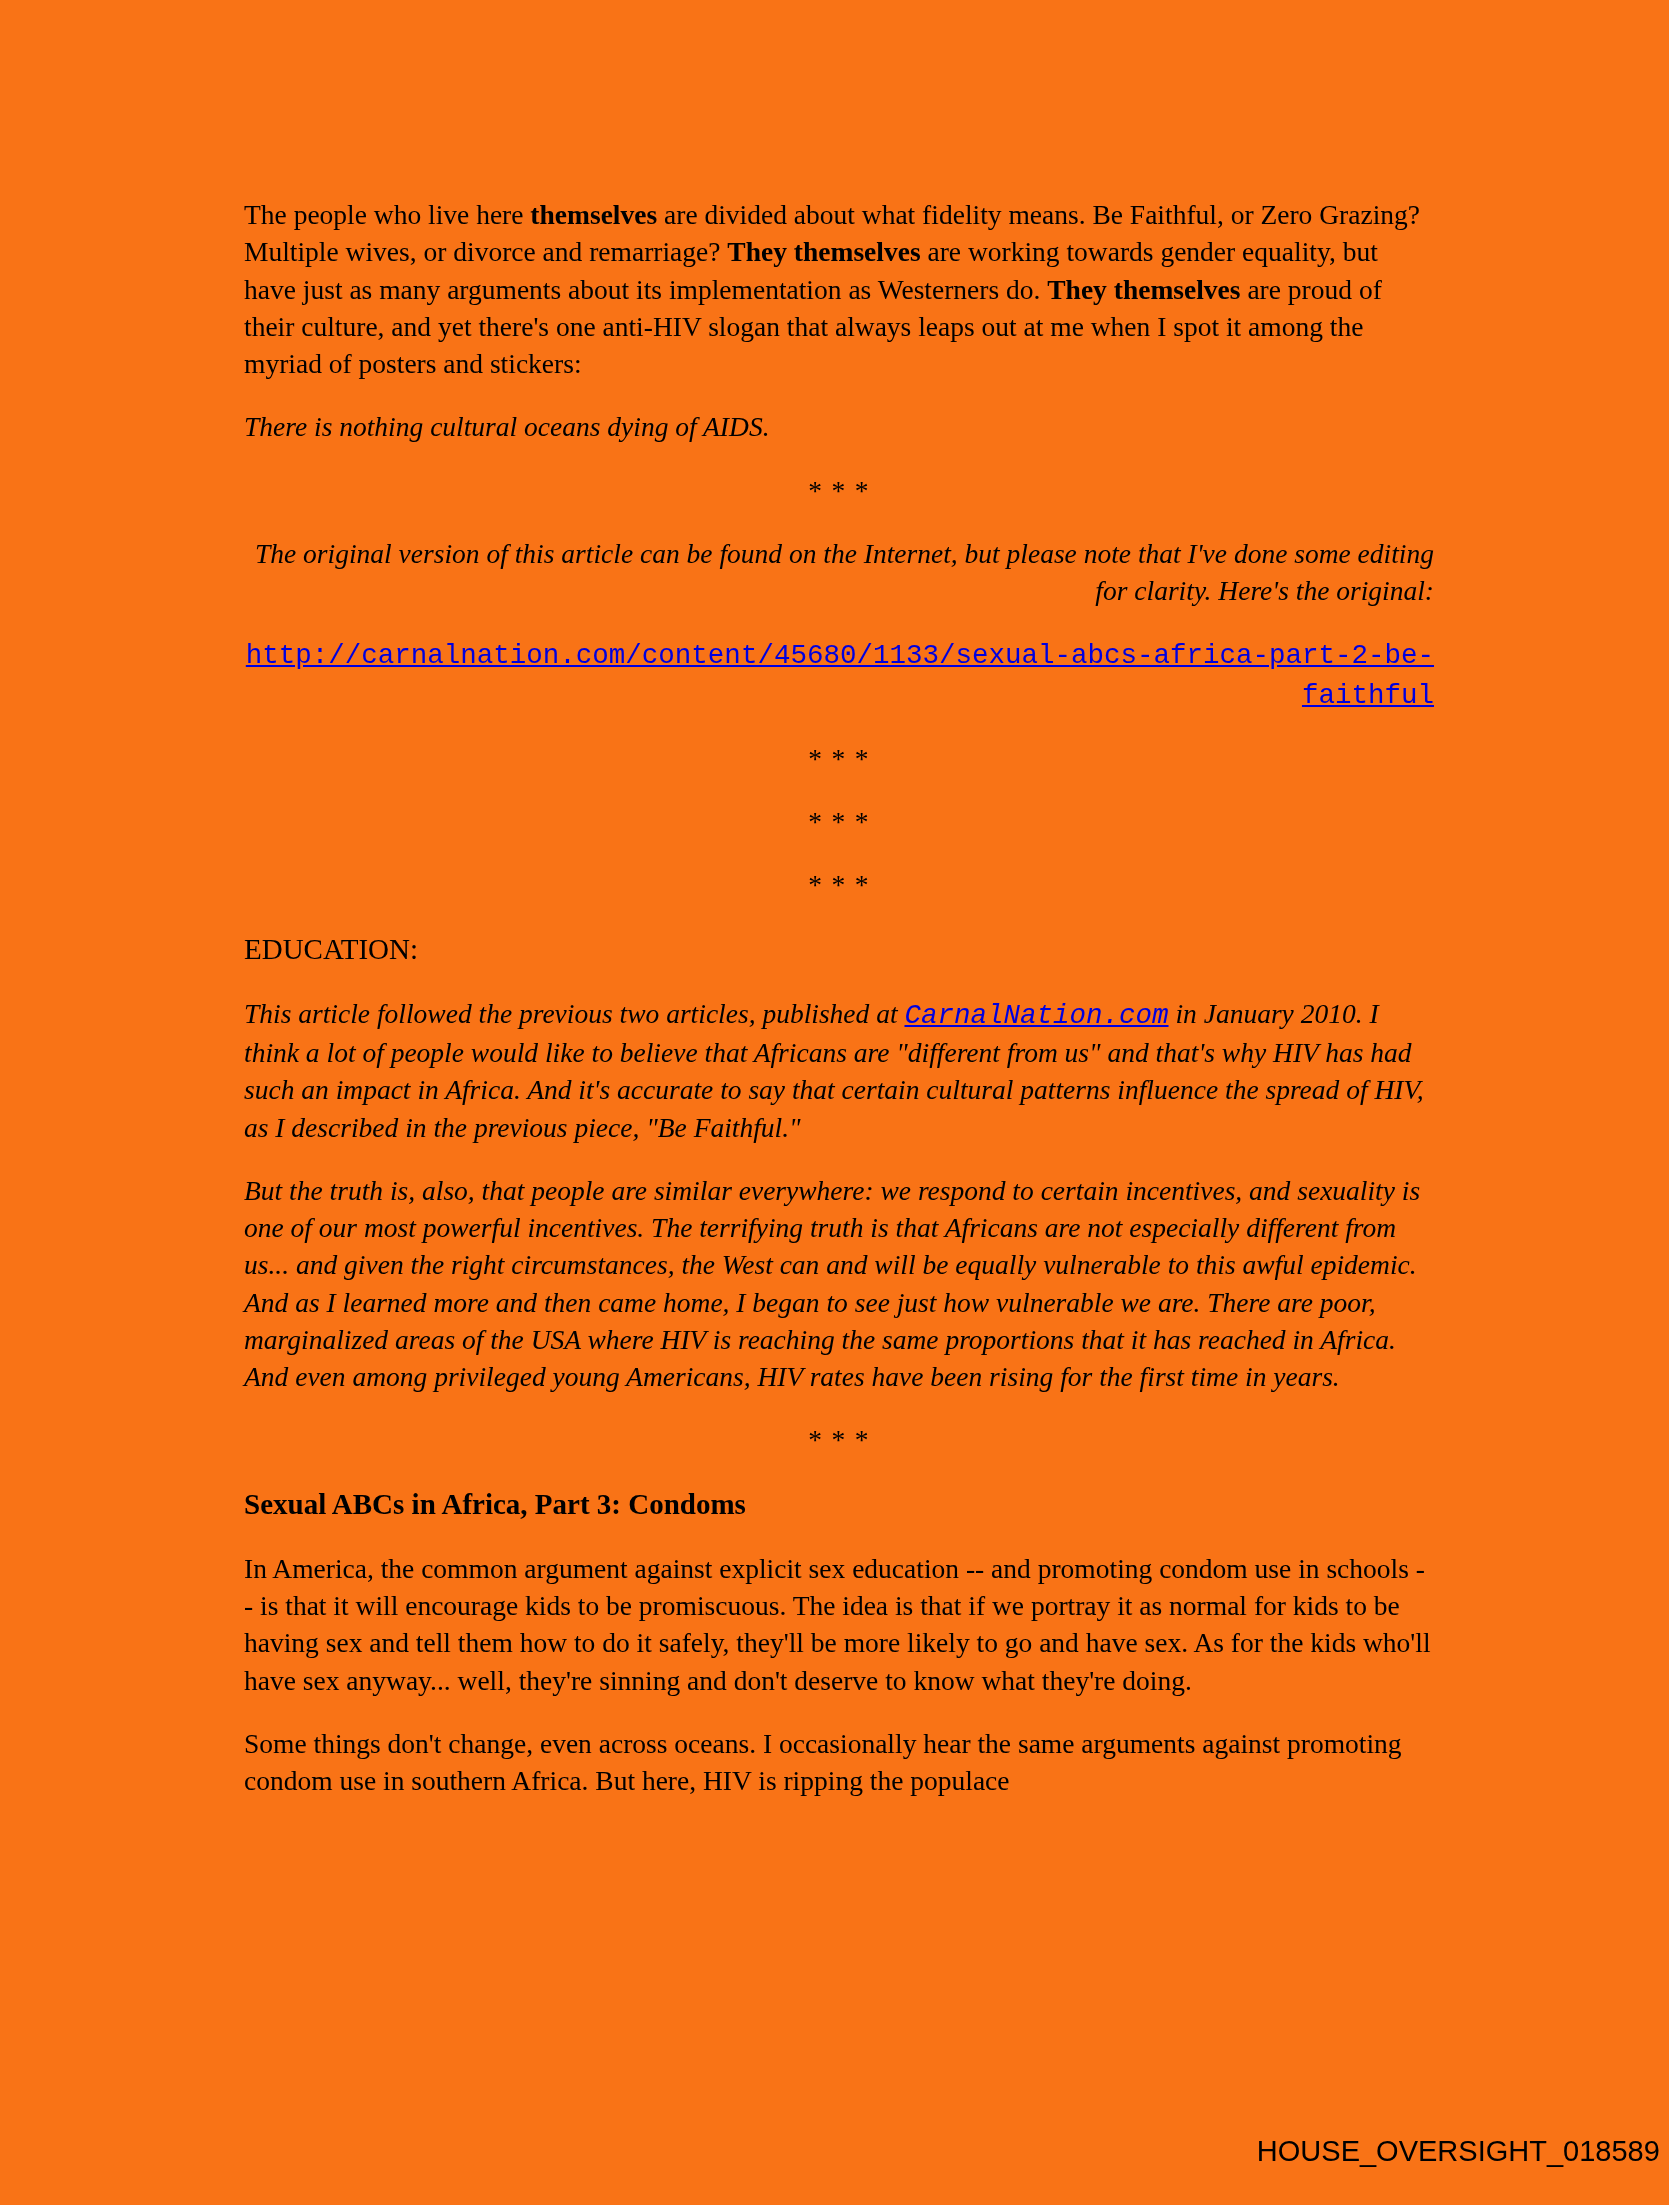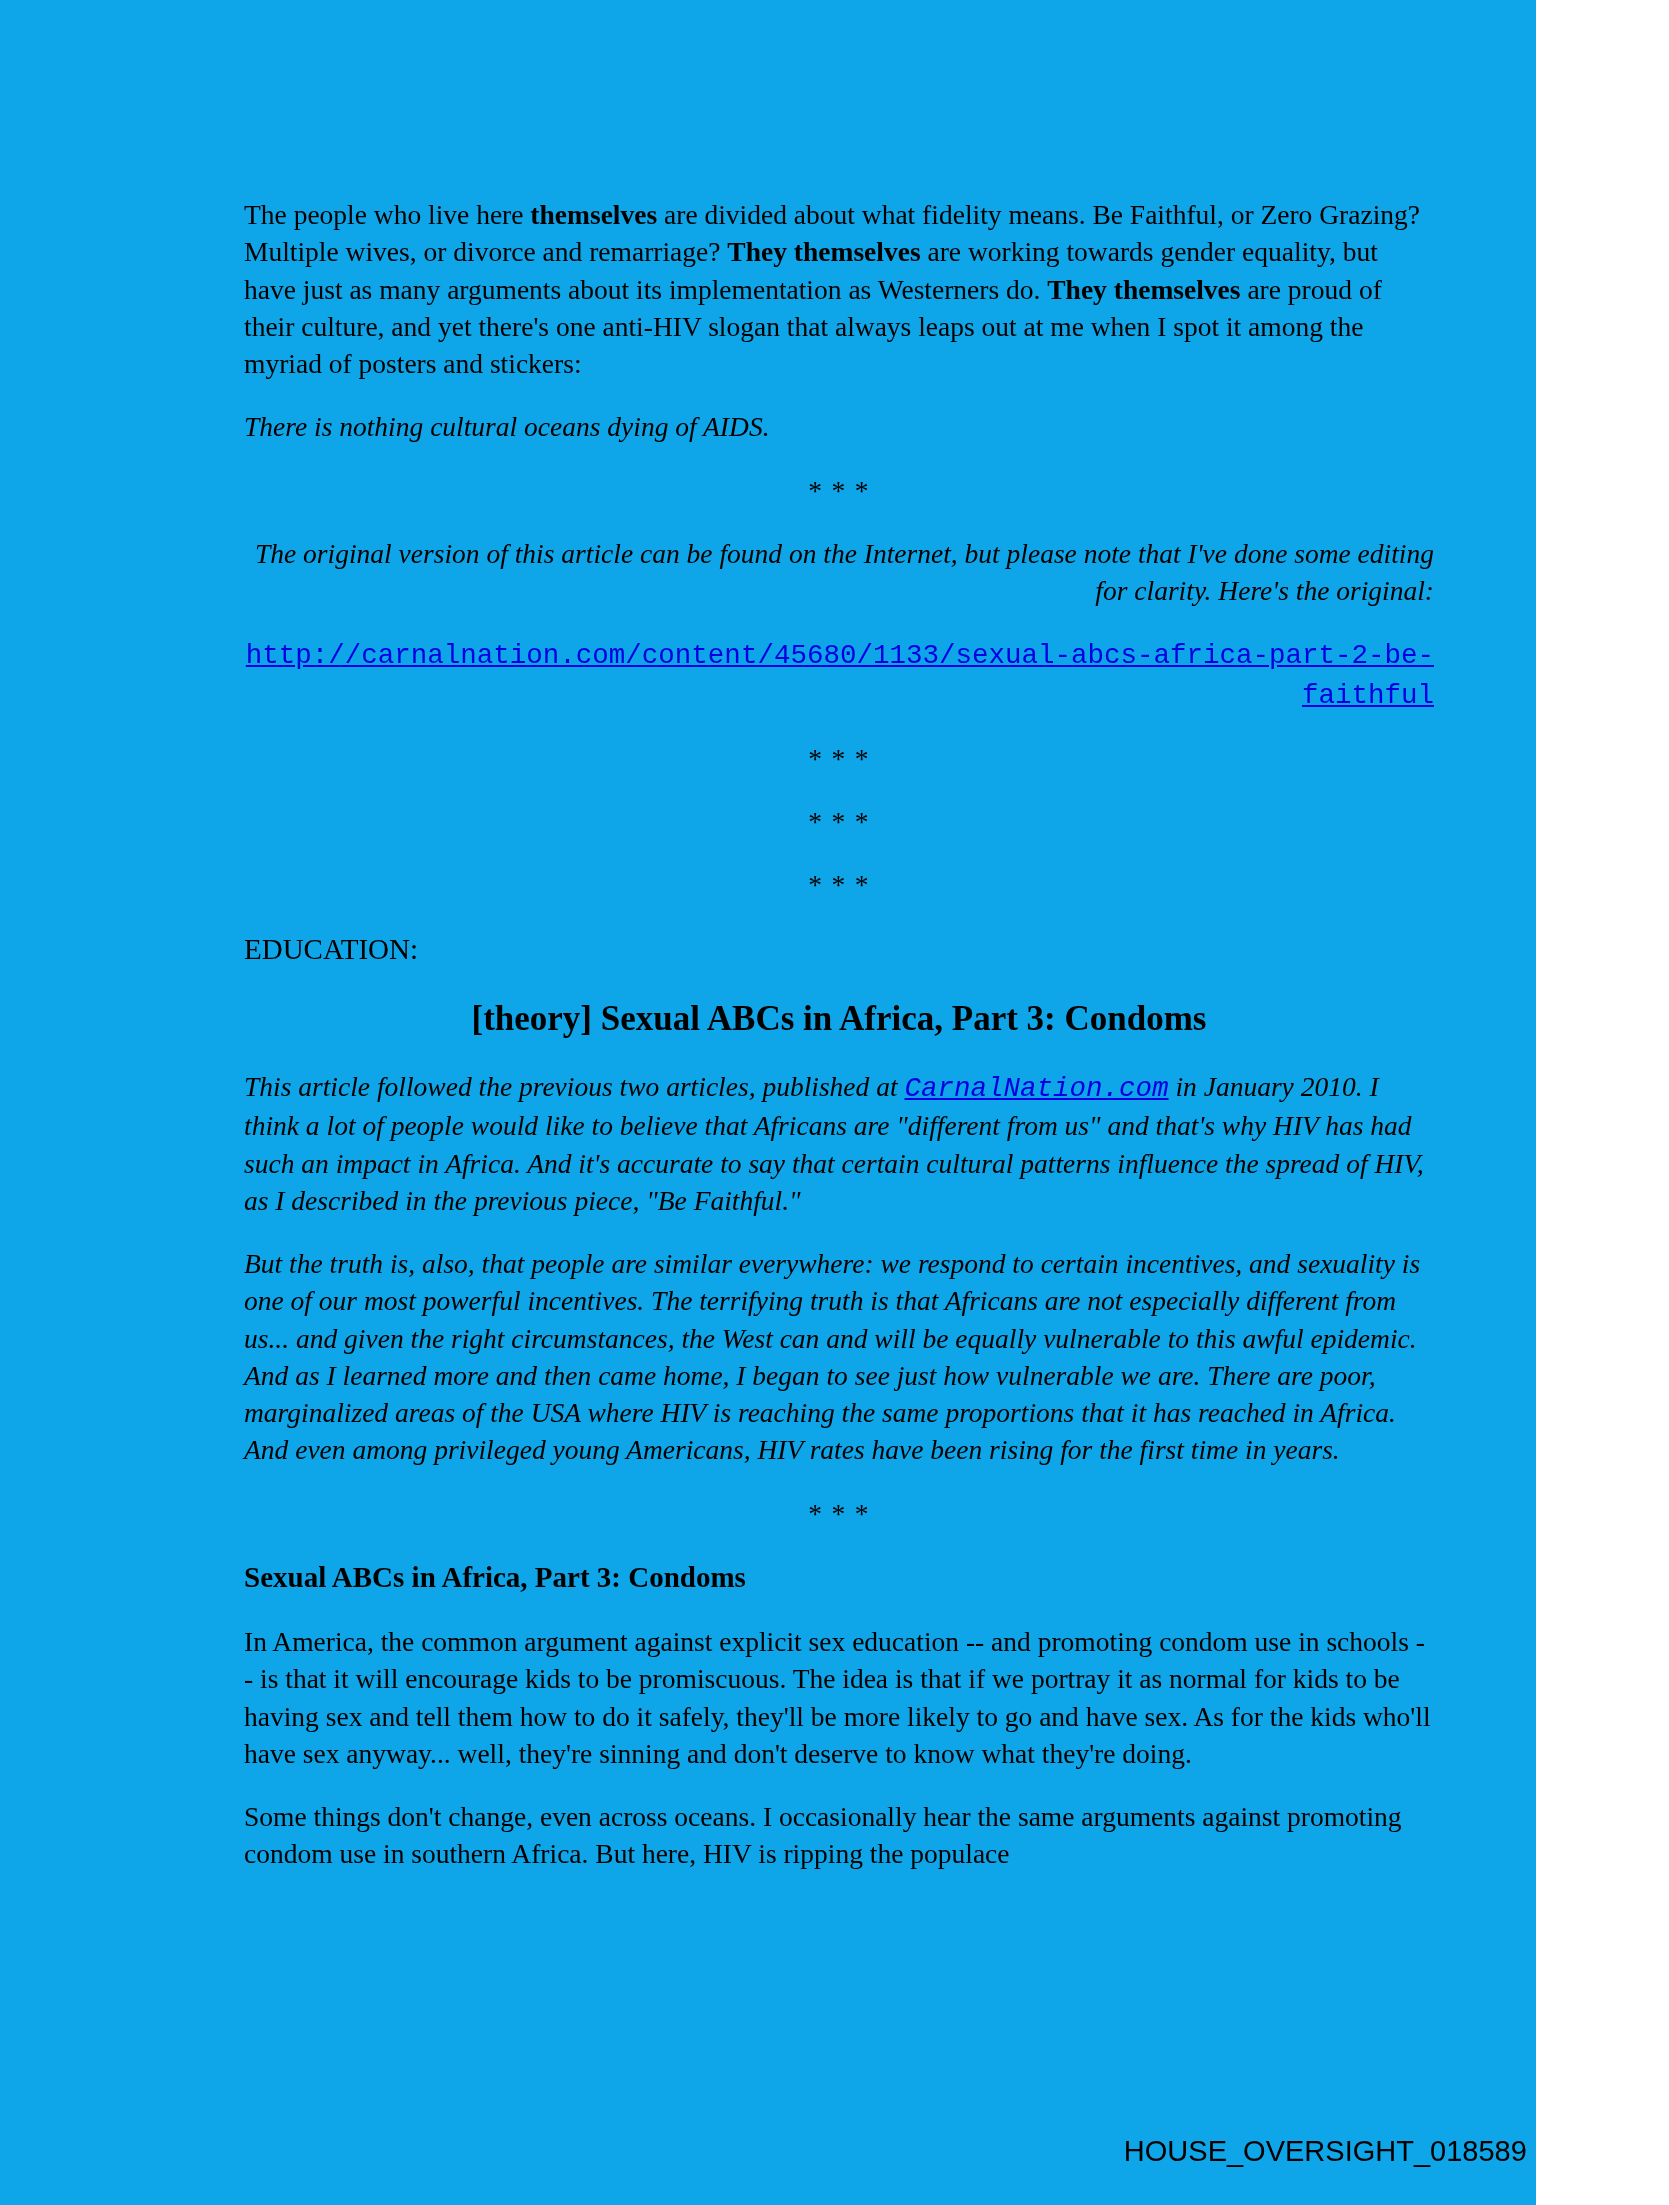--- a/index.html
+++ b/index.html
@@ -1,22 +1,22 @@
 <!DOCTYPE html>
 <html style="font-size:10.5px"><head>
 <meta charset="utf-8">
 <style>
   * { box-sizing: border-box; }
   html, body { margin: 0; padding: 0; background: #ffffff; }
 
   .page {
     position: relative;
-    width: 1536px;
+    width: 1669px;
     height: 2205px;
-    background: #0ea5e9;
+    background: #f97316;
     font-family: "Liberation Serif", "DejaVu Serif", serif;
     font-size: 27.5px;
     line-height: 1.355;
     color: #000000;
     overflow: hidden;
   }
 
   .content {
     position: absolute;
     left: 244px;
@@ -91,21 +91,20 @@
     <p class="center italic">The original version of this article can be found on the Internet, but please note that I've done some editing for clarity. Here's the original:</p>
 
     <p class="center"><a href="#">http://carnalnation.com/content/45680/1133/sexual-abcs-africa-part-2-be-faithful</a></p>
 
     <p class="stars">* * *</p>
     <p class="stars">* * *</p>
     <p class="stars">* * *</p>
 
     <p class="edu-label">EDUCATION:</p>
 
-    <p class="heading">[theory] Sexual ABCs in Africa, Part 3: Condoms</p>
 
     <p class="italic"><span class="seg-italic">This article followed the previous two articles, published at </span><a class="seg-link-italic" href="#">CarnalNation.com</a><span class="seg-italic"> in January 2010. I think a lot of people would like to believe that Africans are "different from us" and that's why HIV has had such an impact in Africa. And it's accurate to say that certain cultural patterns influence the spread of HIV, as I described in the previous piece, "Be Faithful."</span></p>
 
     <p class="italic">But the truth is, also, that people are similar everywhere: we respond to certain incentives, and sexuality is one of our most powerful incentives. The terrifying truth is that Africans are not especially different from us... and given the right circumstances, the West can and will be equally vulnerable to this awful epidemic. And as I learned more and then came home, I began to see just how vulnerable we are. There are poor, marginalized areas of the USA where HIV is reaching the same proportions that it has reached in Africa. And even among privileged young Americans, HIV rates have been rising for the first time in years.</p>
 
     <p class="stars">* * *</p>
 
     <p class="subheading">Sexual ABCs in Africa, Part 3: Condoms</p>
 
     <p>In America, the common argument against explicit sex education -- and promoting condom use in schools -- is that it will encourage kids to be promiscuous. The idea is that if we portray it as normal for kids to be having sex and tell them how to do it safely, they'll be more likely to go and have sex. As for the kids who'll have sex anyway... well, they're sinning and don't deserve to know what they're doing.</p>

